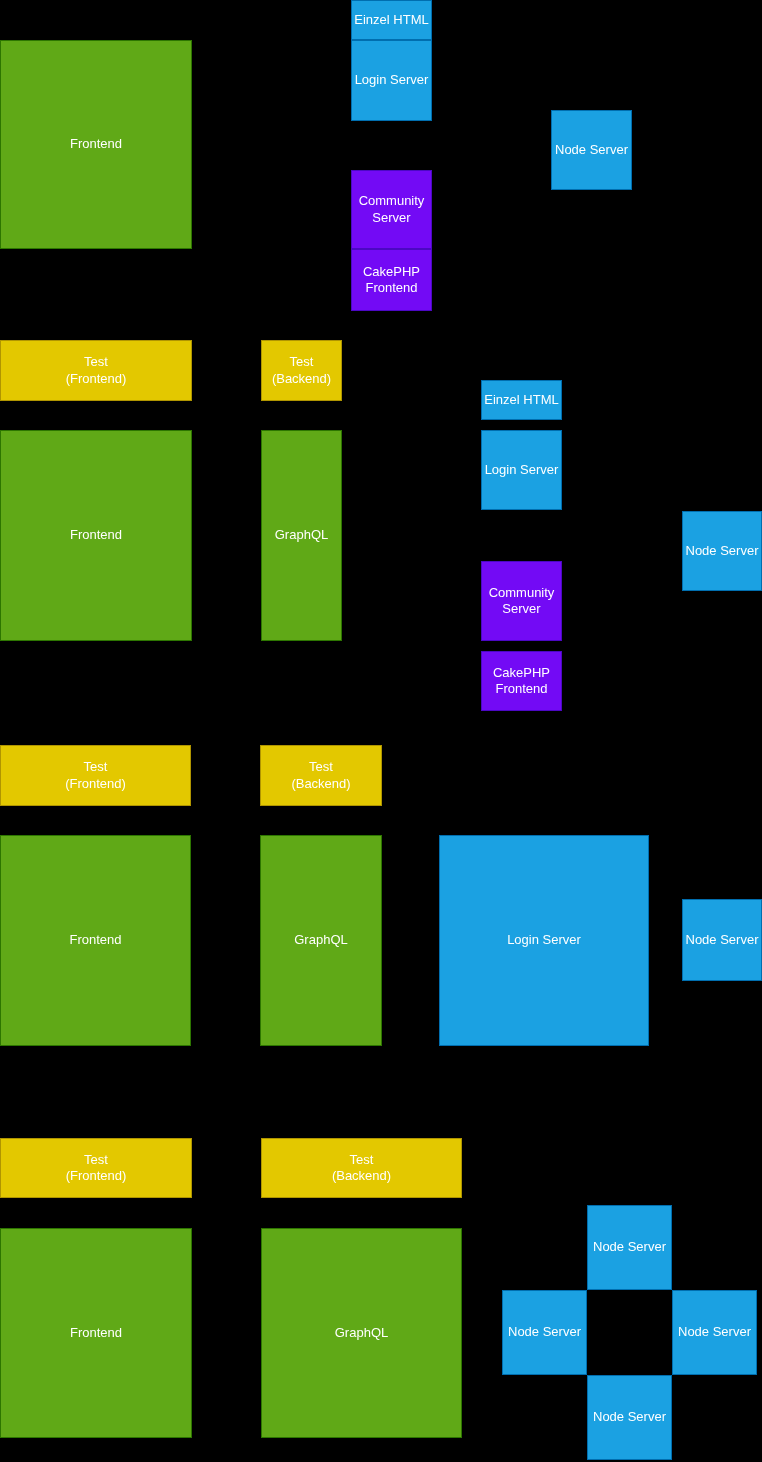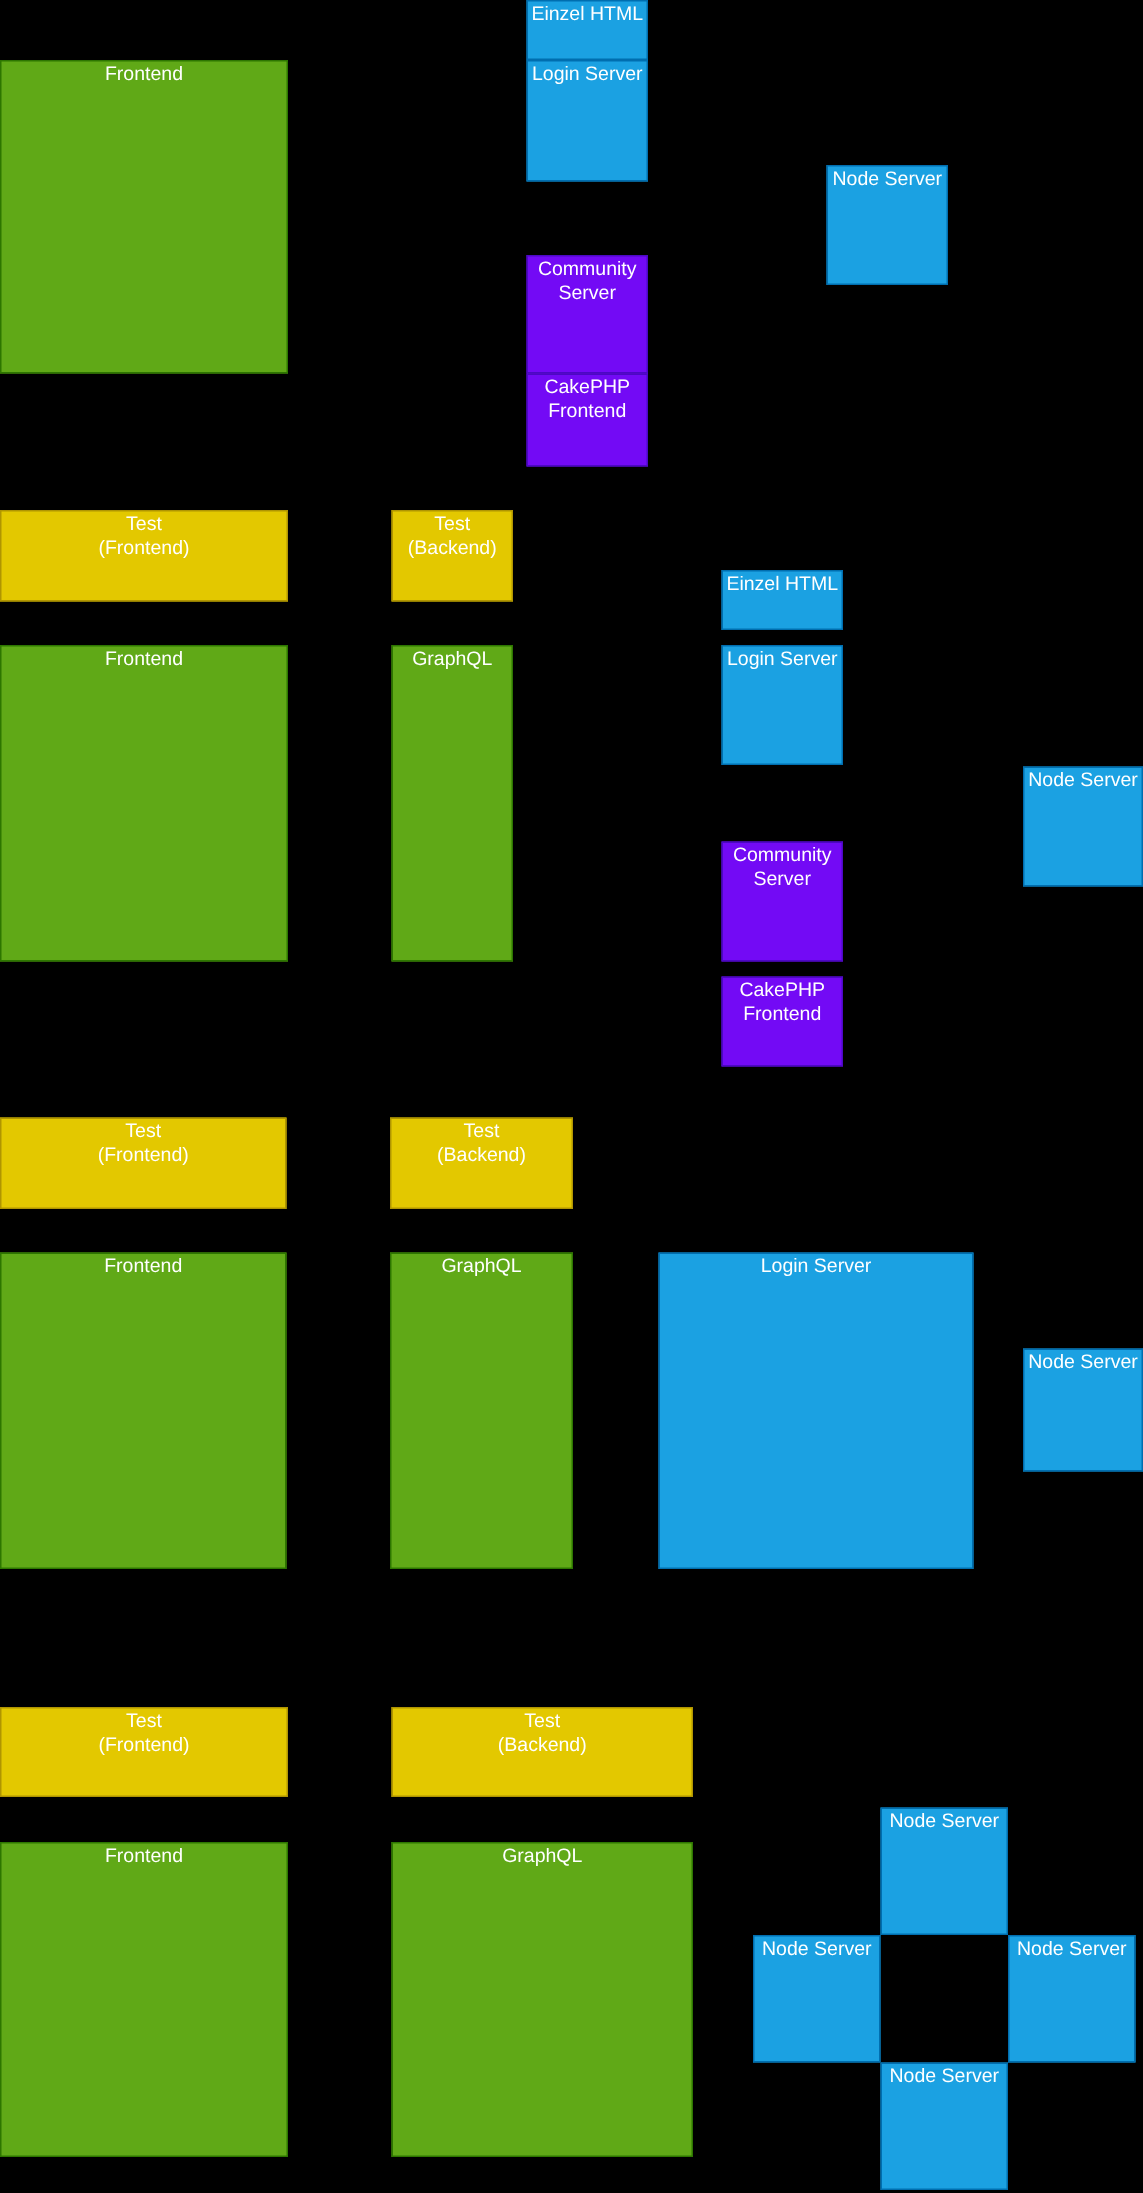--- a/index.html
+++ b/index.html
@@ -13,20 +13,21 @@
     height: 1462px;
     background: #000000;
     overflow: hidden;
     font-family: "Liberation Sans", sans-serif;
   }
   .node {
     position: absolute;
     box-sizing: border-box;
     border: 1px solid transparent;
     display: flex;
+    align-items: center;
     justify-content: center;
     text-align: center;
     cursor: pointer;
   }
   .node .label {
     color: #ffffff;
     font-size: 13px;
     line-height: 1.25;
     white-space: pre-line;
     pointer-events: none;

